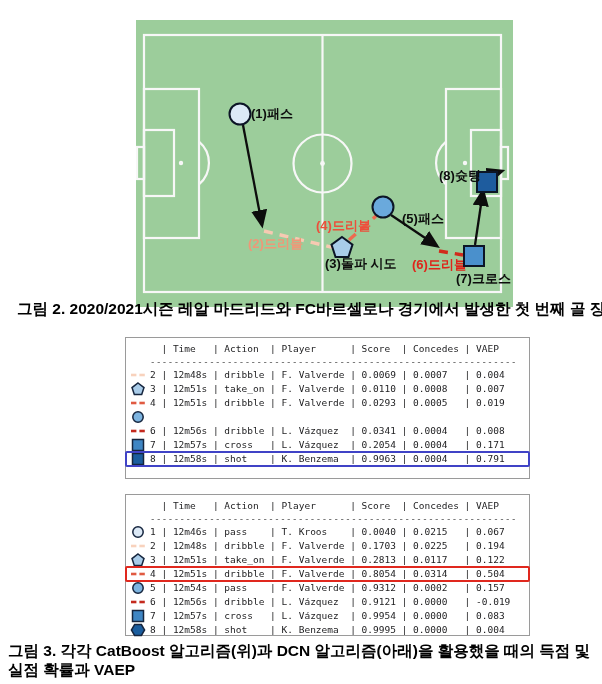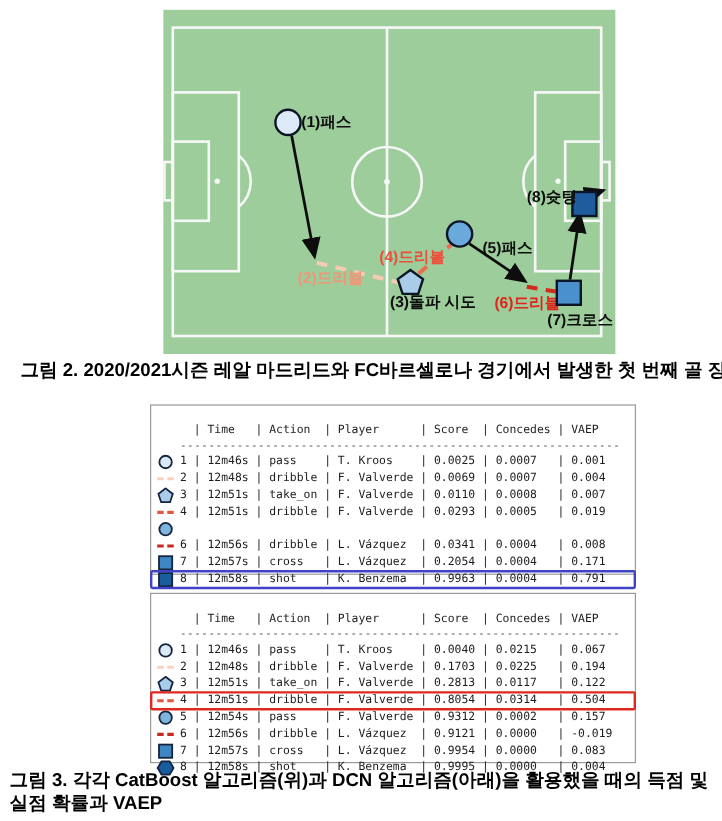--- a/index.html
+++ b/index.html
@@ -1,25 +1,25 @@
 <!DOCTYPE html>
 <html><head>
 <meta charset="utf-8">
 <style>
   html,body{margin:0;padding:0;background:#ffffff;}
   body{width:602px;height:684px;position:relative;overflow:hidden;
        font-family:"Liberation Sans",sans-serif;}
   .abs{position:absolute;}
-  #field-wrap{left:136px;top:8px;width:377px;height:358px;text-decoration:underline;}
+  #field-wrap{left:136px;top:20px;width:377px;height:358px;text-decoration:underline;}
   .caption{color:#000;font-weight:700;font-size:15.5px;line-height:19px;
            white-space:nowrap;overflow:hidden;}
   #caption-fig2{left:17px;top:299px;width:585px;}
   #caption-fig3{left:8px;top:611px;width:590px;white-space:normal;margin-top:30px;}
   .vtable{left:125px;width:405px;height:142px;border:1px solid #9a9a9a;
-          background:#fff;box-sizing:border-box;padding-top:14px;}
+          background:#fff;box-sizing:border-box;padding-top:4px;}
   #table-catboost{top:337px;}
   #table-dcn{top:494px;}
   .trow{display:flex;align-items:center;height:14px;line-height:14px;}
   .trow.hdr,.trow.sep{height:13px;}
   .ticon{width:24px;flex:0 0 24px;display:flex;justify-content:center;align-items:center;}
   .ttext{font-family:"DejaVu Sans Mono",monospace;font-size:9.5px;color:#1d1d1f;
          white-space:pre;letter-spacing:0px;}
   .sep .ttext{color:#4a4a4a;font-size:9px;letter-spacing:.5px;}
   .trow.hl{outline-style:solid;outline-width:2px;outline-offset:-1px;border-radius:1px;}
   svg text{font-family:"Liberation Sans",sans-serif;font-weight:700;}
@@ -87,28 +87,20 @@
       <span class="ticon"></span>
       <span class="ttext">  | Time   | Action  | Player      | Score  | Concedes | VAEP</span>
     </div>
     <div class="trow sep">
       <span class="ticon"></span>
       <span class="ttext">--------------------------------------------------------------</span>
     </div>
     <div class="trow ">
       <span class="ticon">
         <svg width="16" height="14" viewBox="0 0 16 14">
-          <circle cx="8" cy="7" r="5.2" fill="#dce9f6" stroke="#15253e" stroke-width="1.5"></circle>
-        </svg>
-      </span>
-      <span class="ttext">1 | 12m46s | pass    | T. Kroos    | 0.0025 | 0.0007   | 0.001</span>
-    </div>
-    <div class="trow ">
-      <span class="ticon">
-        <svg width="16" height="14" viewBox="0 0 16 14">
           <g>
             <line x1="1" y1="7" x2="6.4" y2="7" stroke="#f8d2bd" stroke-width="2.6"></line>
             <line x1="9.4" y1="7" x2="14.8" y2="7" stroke="#f8d2bd" stroke-width="2.6"></line>
           </g>
         </svg>
       </span>
       <span class="ttext">2 | 12m48s | dribble | F. Valverde | 0.0069 | 0.0007   | 0.004</span>
     </div>
     <div class="trow ">
       <span class="ticon">

